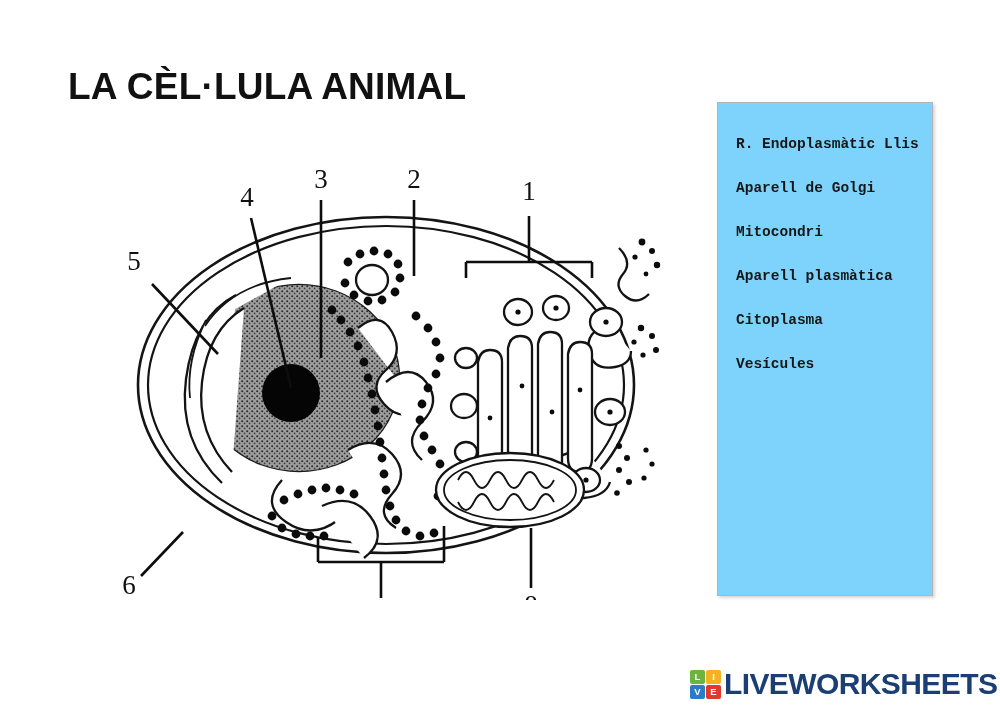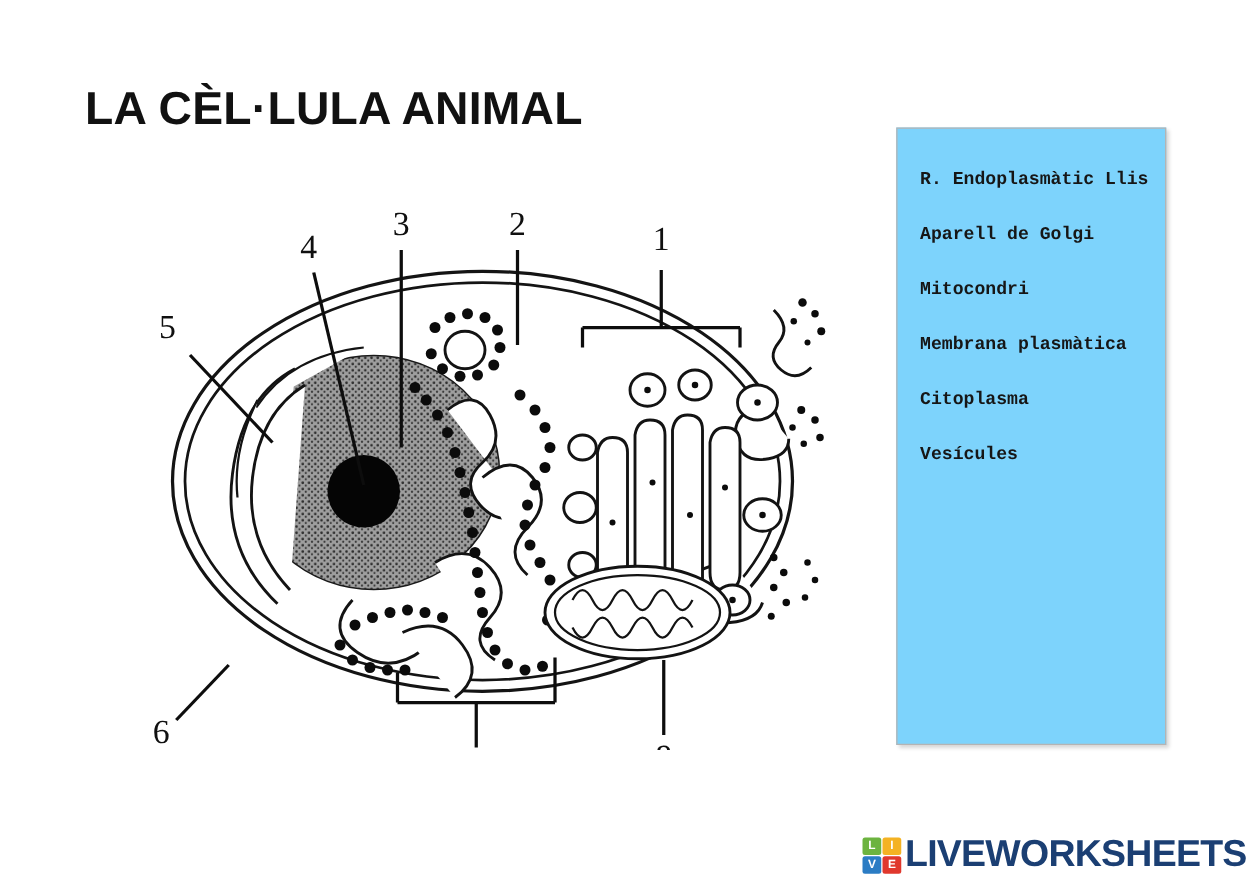--- a/index.html
+++ b/index.html
@@ -353,21 +353,21 @@
         <text class="lbl" x="445" y="464" text-anchor="middle">8</text>
       </g>
 
     </svg>
   </div>
 
   <div id="word-bank">
     <div class="bank-item">R. Endoplasmàtic Llis</div>
     <div class="bank-item">Aparell de Golgi</div>
     <div class="bank-item">Mitocondri</div>
-    <div class="bank-item">Membrana plasmàtica</div>
+    <div class="bank-item">Aparell plasmàtica</div>
     <div class="bank-item">Citoplasma</div>
     <div class="bank-item">Vesícules</div>
   </div>
 
   <div id="footer-logo">
     <div id="logo-badge">
       <span class="bg-l">L</span>
       <span class="bg-i">I</span>
       <span class="bg-v">V</span>
       <span class="bg-e">E</span>

